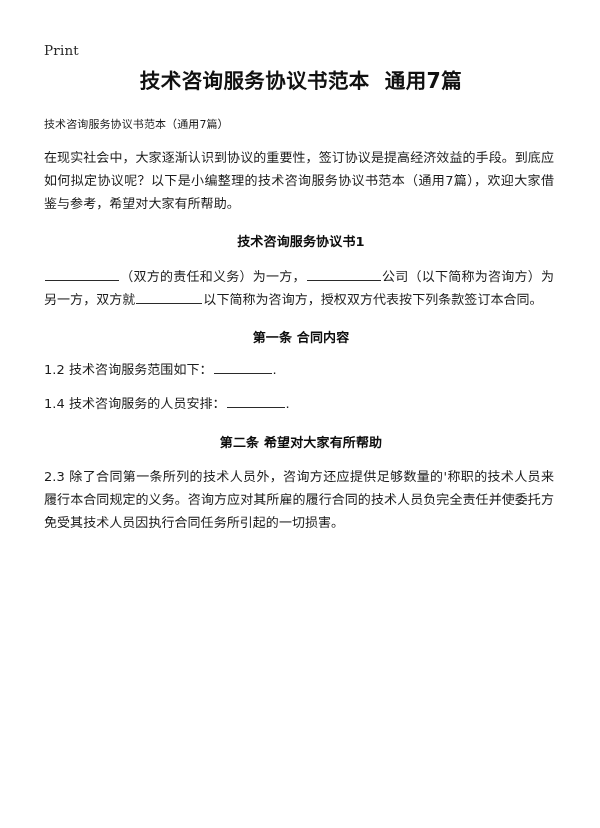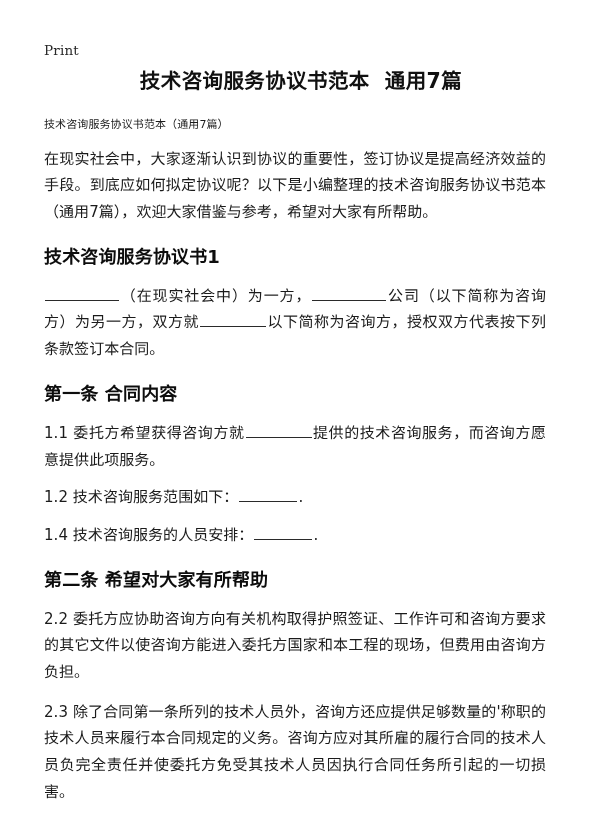--- a/index.html
+++ b/index.html
@@ -53,37 +53,38 @@
     white-space: pre;
   }
   .subtitle {
     margin: 20px 0 12px 0;
     font-size: 11px;
     line-height: 1.55;
     color: #1b1b1b;
     letter-spacing: 0.1px;
   }
   .para {
-    margin: 13px 12px 0 0;
-    font-size: 15px;
+    margin: 13px 4px 0 0;
+    font-size: 13px;
     line-height: 1.78;
     color: #1b1b1b;
     text-align: justify;
     letter-spacing: 0.05px;
   }
   .para.tight {
     margin-top: 11px;
   }
   .heading {
     margin: 17px 0 0 0;
-    font-size: 18px;
+    font-size: 13px;
     font-weight: bold;
     line-height: 1.5;
     color: #0d0d0d;
     letter-spacing: 0.15px;
+    text-align: center;
   }
   .blank {
     display: inline-block;
     border-bottom: 1px solid #2a2a2a;
     vertical-align: baseline;
     height: 0.92em;
     margin: 0 1px;
   }
   .blank.w-long  { width: 74px; }
   .blank.w-med   { width: 66px; }
@@ -100,40 +101,36 @@
 
     <h1 class="doc-title">技术咨询服务协议书范本  通用7篇</h1>
 
     <p class="subtitle">技术咨询服务协议书范本（通用7篇）</p>
 
     <p class="para">在现实社会中，大家逐渐认识到协议的重要性，签订协议是提高经济效益的手段。到底应如何拟定协议呢？以下是小编整理的技术咨询服务协议书范本（通用7篇），欢迎大家借鉴与参考，希望对大家有所帮助。</p>
 
     <p class="heading">技术咨询服务协议书1</p>
 
     <p class="para">
-      <span class="blank w-long"></span><span>（在现实社会中）为一方，</span><span class="blank w-long"></span><span>公司（以下简称为咨询方）为另一方，双方就</span><span class="blank w-med"></span><span>以下简称为咨询方，授权双方代表按下列条款签订本合同。</span>
+      <span class="blank w-long"></span><span>（双方的责任和义务）为一方，</span><span class="blank w-long"></span><span>公司（以下简称为咨询方）为另一方，双方就</span><span class="blank w-med"></span><span>以下简称为咨询方，授权双方代表按下列条款签订本合同。</span>
     </p>
 
     <p class="heading">第一条 合同内容</p>
 
-    <p class="para">
-      <span>1.1 委托方希望获得咨询方就</span><span class="blank w-med"></span><span>提供的技术咨询服务，而咨询方愿意提供此项服务。</span>
-    </p>
 
     <p class="para tight">
       <span>1.2 技术咨询服务范围如下：</span><span class="blank w-short"></span><span>.</span>
     </p>
 
 
     <p class="para tight">
       <span>1.4 技术咨询服务的人员安排：</span><span class="blank w-short"></span><span>.</span>
     </p>
 
 
     <p class="heading">第二条 希望对大家有所帮助</p>
 
 
-    <p class="para">2.2 委托方应协助咨询方向有关机构取得护照签证、工作许可和咨询方要求的其它文件以使咨询方能进入委托方国家和本工程的现场，但费用由咨询方负担。</p>
 
     <p class="para">2.3 除了合同第一条所列的技术人员外，咨询方还应提供足够数量的'称职的技术人员来履行本合同规定的义务。咨询方应对其所雇的履行合同的技术人员负完全责任并使委托方免受其技术人员因执行合同任务所引起的一切损害。</p>
 
   </div>
 </div>
 
 </body></html>

